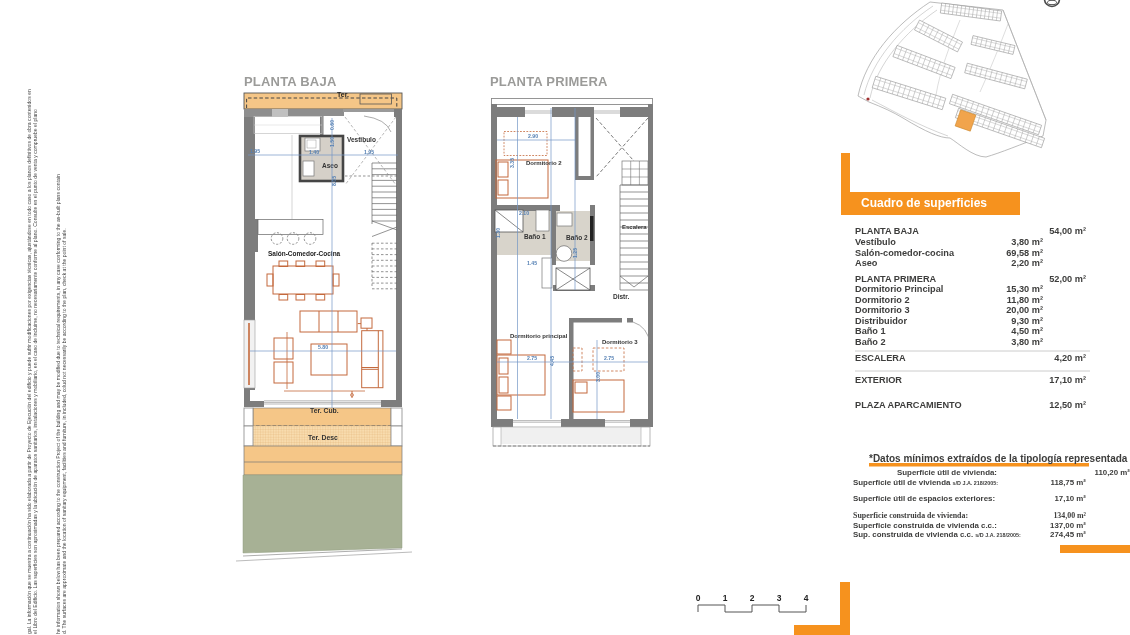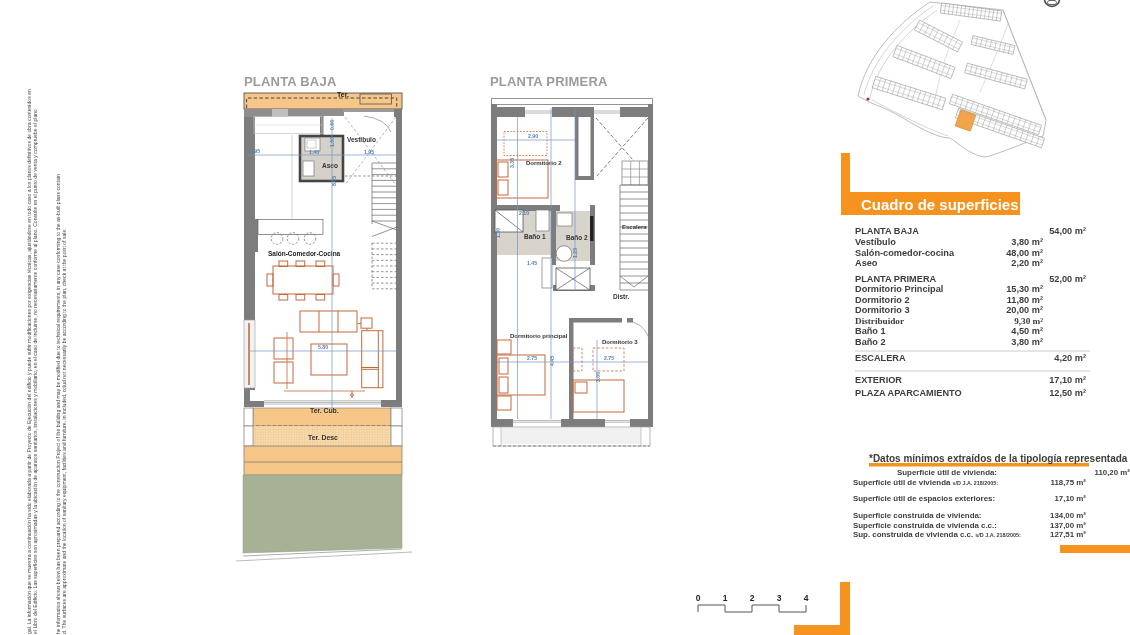--- a/index.html
+++ b/index.html
@@ -403,38 +403,38 @@
       <text x="725" y="601">1</text>
       <text x="752" y="601">2</text>
       <text x="779" y="601">3</text>
       <text x="806" y="601">4</text>
     </g>
 
     <line x1="855" y1="351" x2="1090" y2="351" stroke="#cccccc" stroke-width="1"></line>
     <line x1="855" y1="371" x2="1090" y2="371" stroke="#cccccc" stroke-width="1"></line>
   </svg>
 
-  <div class="abs" style="left:861px;top:196px;color:#fff;font-weight:bold;font-size:15px;">Cuadro de superficies</div>
+  <div class="abs" style="left:861px;top:196px;color:#fff;font-weight:bold;font-size:12px;">Cuadro de superficies</div>
 
   <div class="trow" style="top:226px;"><span>PLANTA BAJA</span><span class="v2">54,00 m²</span></div>
   <div class="trow" style="top:237px;"><span>Vestíbulo</span><span class="v1">3,80 m²</span></div>
-  <div class="trow" style="top:247.5px;"><span>Salón-comedor-cocina</span><span class="v1">48,00 m²</span></div>
+  <div class="trow" style="top:247.5px;"><span>Salón-comedor-cocina</span><span class="v1">69,58 m²</span></div>
   <div class="trow" style="top:258px;"><span>Aseo</span><span class="v1">2,20 m²</span></div>
   <div class="trow" style="top:273.5px;"><span>PLANTA PRIMERA</span><span class="v2">52,00 m²</span></div>
   <div class="trow" style="top:284px;"><span>Dormitorio Principal</span><span class="v1">15,30 m²</span></div>
   <div class="trow" style="top:294.5px;"><span>Dormitorio 2</span><span class="v1">11,80 m²</span></div>
   <div class="trow" style="top:305px;"><span>Dormitorio 3</span><span class="v1">20,00 m²</span></div>
-  <div class="trow" style="top:315.5px;font-family:Liberation Serif, serif;"><span>Distribuidor</span><span class="v1">9,30 m²</span></div>
+  <div class="trow" style="top:315.5px;"><span>Distribuidor</span><span class="v1">9,30 m²</span></div>
   <div class="trow" style="top:326px;"><span>Baño 1</span><span class="v1">4,50 m²</span></div>
   <div class="trow" style="top:336.5px;"><span>Baño 2</span><span class="v1">3,80 m²</span></div>
   <div class="trow" style="top:353px;"><span>ESCALERA</span><span class="v2">4,20 m²</span></div>
   <div class="trow" style="top:375px;"><span>EXTERIOR</span><span class="v2">17,10 m²</span></div>
-  <div class="trow" style="top:388px;"><span>PLAZA APARCAMIENTO</span><span class="v2">12,50 m²</span></div>
+  <div class="trow" style="top:400px;"><span>PLAZA APARCAMIENTO</span><span class="v2">12,50 m²</span></div>
 
   <div class="abs" style="left:869px;top:453px;font-size:10px;font-weight:bold;color:#3d3d3c;">*Datos mínimos extraídos de la tipología representada</div>
   <div class="drow" style="top:468px;padding-left:44px;"><span>Superficie útil de vivienda:</span><span class="val">110,20 m²</span></div>
   <div class="drow" style="top:478px;"><span>Superficie útil de vivienda <span class="sm">s/D J.A. 218/2005:</span></span><span class="val">118,75 m²</span></div>
   <div class="drow" style="top:494px;"><span>Superficie útil de espacios exteriores:</span><span class="val">17,10 m²</span></div>
-  <div class="drow" style="top:511px;"><span>Superficie construida de vivienda:</span><span class="val">134,00 m²</span></div>
+  <div class="drow" style="top:511px;font-family:Liberation Serif, serif;"><span>Superficie construida de vivienda:</span><span class="val">134,00 m²</span></div>
   <div class="drow" style="top:520.5px;"><span>Superficie construida de vivienda c.c.:</span><span class="val">137,00 m²</span></div>
-  <div class="drow" style="top:530px;"><span>Sup. construida de vivienda c.c. <span class="sm">s/D J.A. 218/2005:</span></span><span class="val">127,51 m²</span></div>
+  <div class="drow" style="top:530px;"><span>Sup. construida de vivienda c.c. <span class="sm">s/D J.A. 218/2005:</span></span><span class="val">274,45 m²</span></div>
 
 </div>
 
 </body></html>

